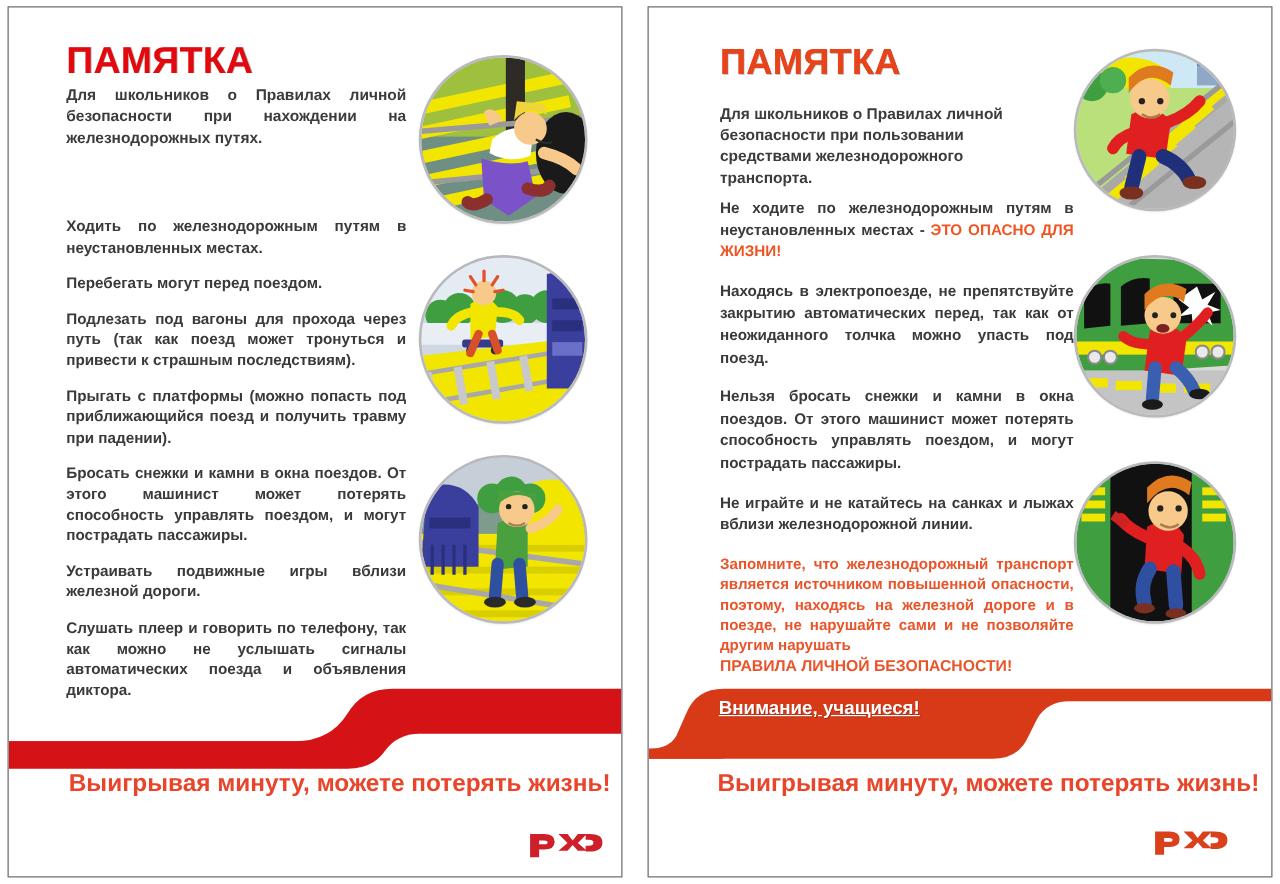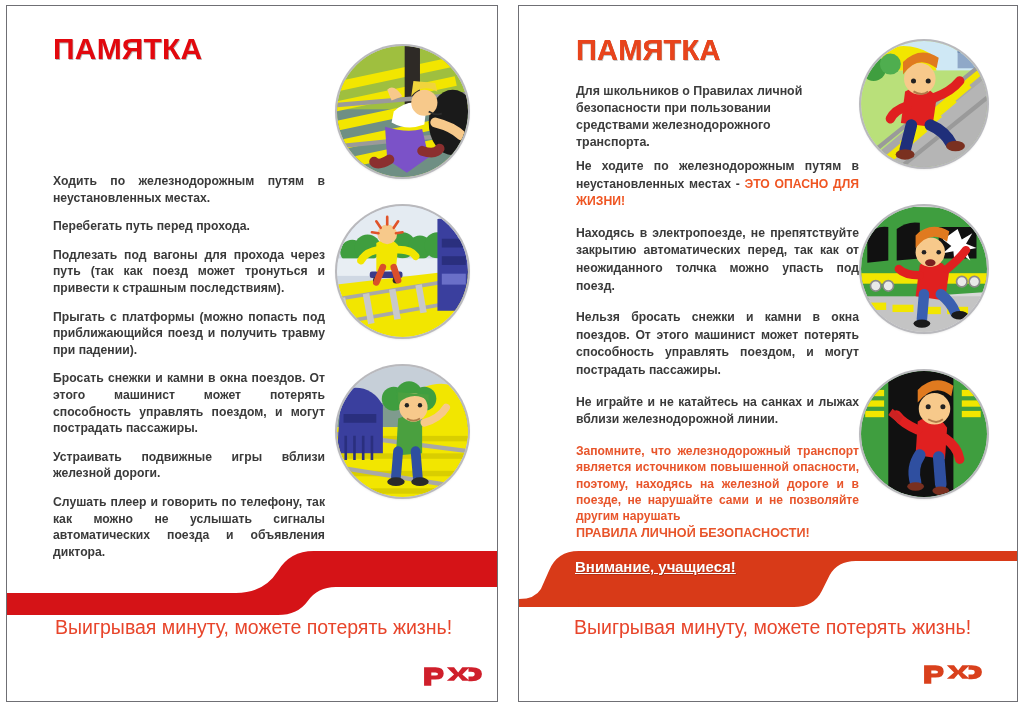--- a/index.html
+++ b/index.html
@@ -181,21 +181,21 @@
     font-weight: bold;
     color: #ffffff;
     white-space: nowrap;
     text-shadow: 0.6px 0.6px 0 rgba(0,0,0,.25);
     text-decoration: underline;
   }
 
   .tagline {
     position: absolute;
     font-size: 19.5px;
-    font-weight: normal;
+    font-weight: bold;
     color: #e8452b;
     white-space: nowrap;
   }
   .tagline-left  { left: 48px; top: 610px; }
   .tagline-right { left: 55px; top: 610px; }
 
   .logo {
     position: absolute;
     width: 62px;
     height: 30px;
@@ -207,25 +207,26 @@
 </head>
 <body>
 
 <div class="spread">
 
   <div class="page page-left">
     <div class="page-inner">
 
       <div class="title title-left">ПАМЯТКА</div>
 
+      <div class="subtitle subtitle-left">Для школьников о Правилах личной безопасности при нахождении на  железнодорожных путях.</div>
 
 
       <div class="body-col body-left">
         <p class="para">Ходить по железнодорожным путям в неустановленных местах.</p>
-        <p class="para">Перебегать путь перед прохода.</p>
+        <p class="para">Перебегать могут перед поездом.</p>
         <p class="para">Подлезать под вагоны для прохода через путь (так как поезд может тронуться и привести к страшным последствиям).</p>
         <p class="para">Прыгать с платформы (можно попасть под приближающийся поезд и получить травму при падении).</p>
         <p class="para">Бросать снежки и камни в окна поездов. От этого машинист может потерять способность управлять поездом, и могут пострадать пассажиры.</p>
         <p class="para">Устраивать подвижные игры вблизи железной дороги.</p>
         <p class="para">Слушать плеер и говорить по телефону, так как можно не услышать сигналы автоматических поезда и объявления диктора.</p>
       </div>
 
       <div class="circle c-l1">
         <svg viewBox="0 0 120 120" xmlns="http://www.w3.org/2000/svg">
           <defs>

